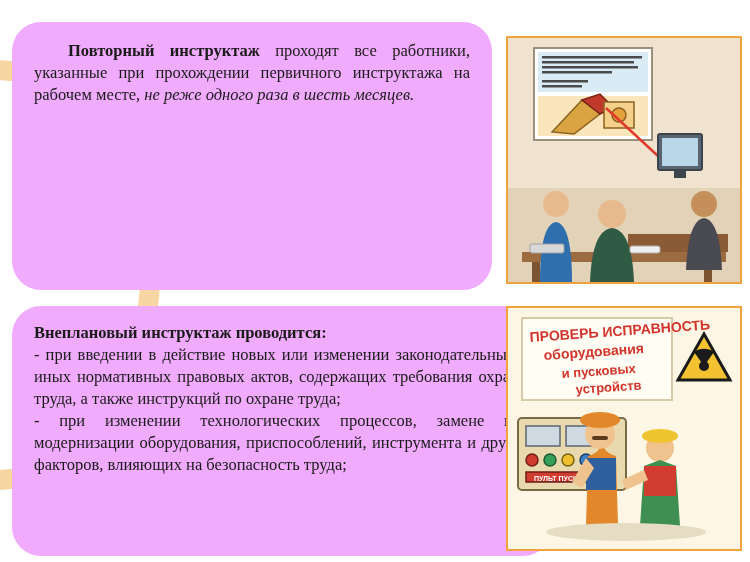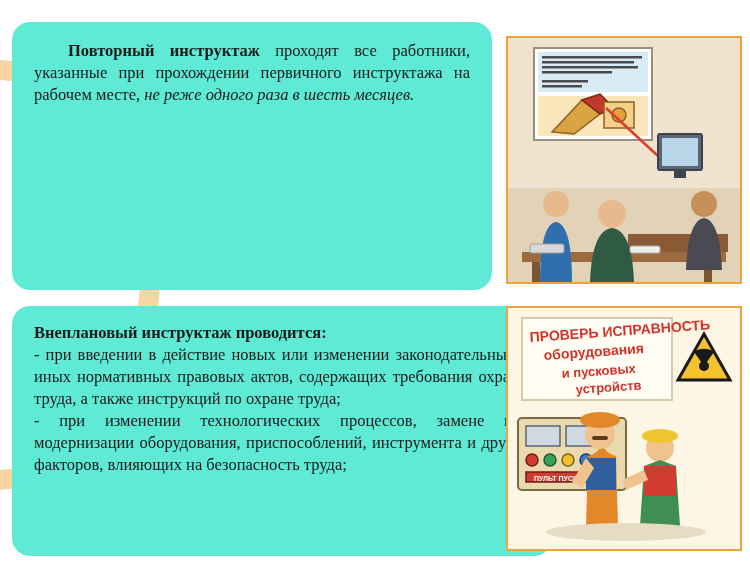--- a/index.html
+++ b/index.html
@@ -16,22 +16,22 @@
   .slide {
     position: relative;
     width: 750px;
     height: 562px;
     background: #ffffff;
   }
 
   
   .card {
     position: absolute;
-    background: #5eead4;
-    border-radius: 18px;
+    background: #f0abfc;
+    border-radius: 29px;
     box-sizing: border-box;
   }
   .card.top {
     left: 12px;
     top: 22px;
     width: 480px;
     height: 268px;
     padding: 18px 22px 10px 22px;
   }
   .card.bottom {

